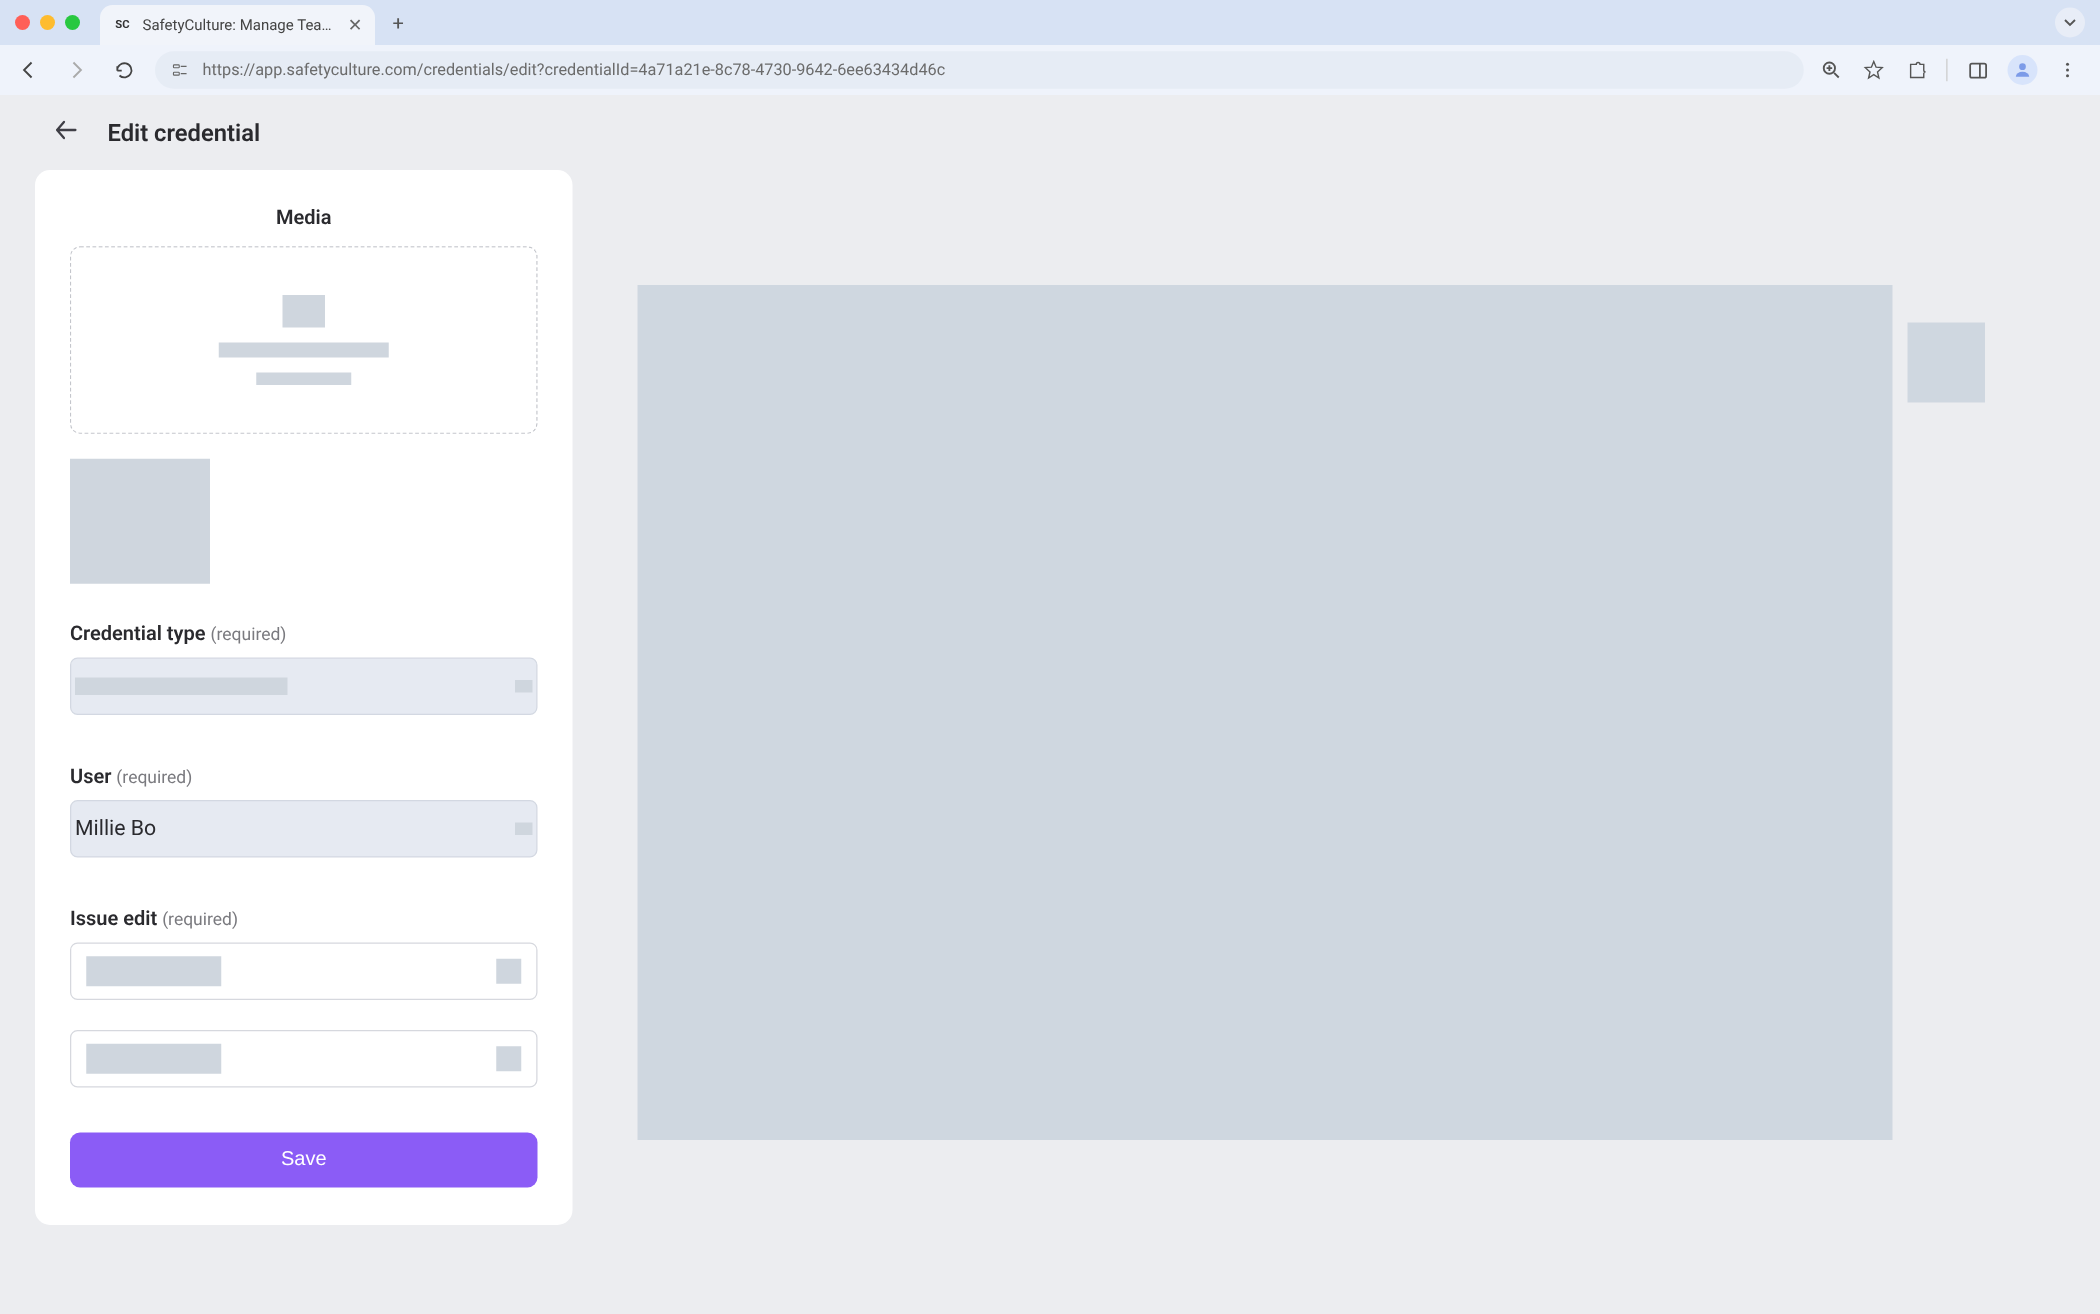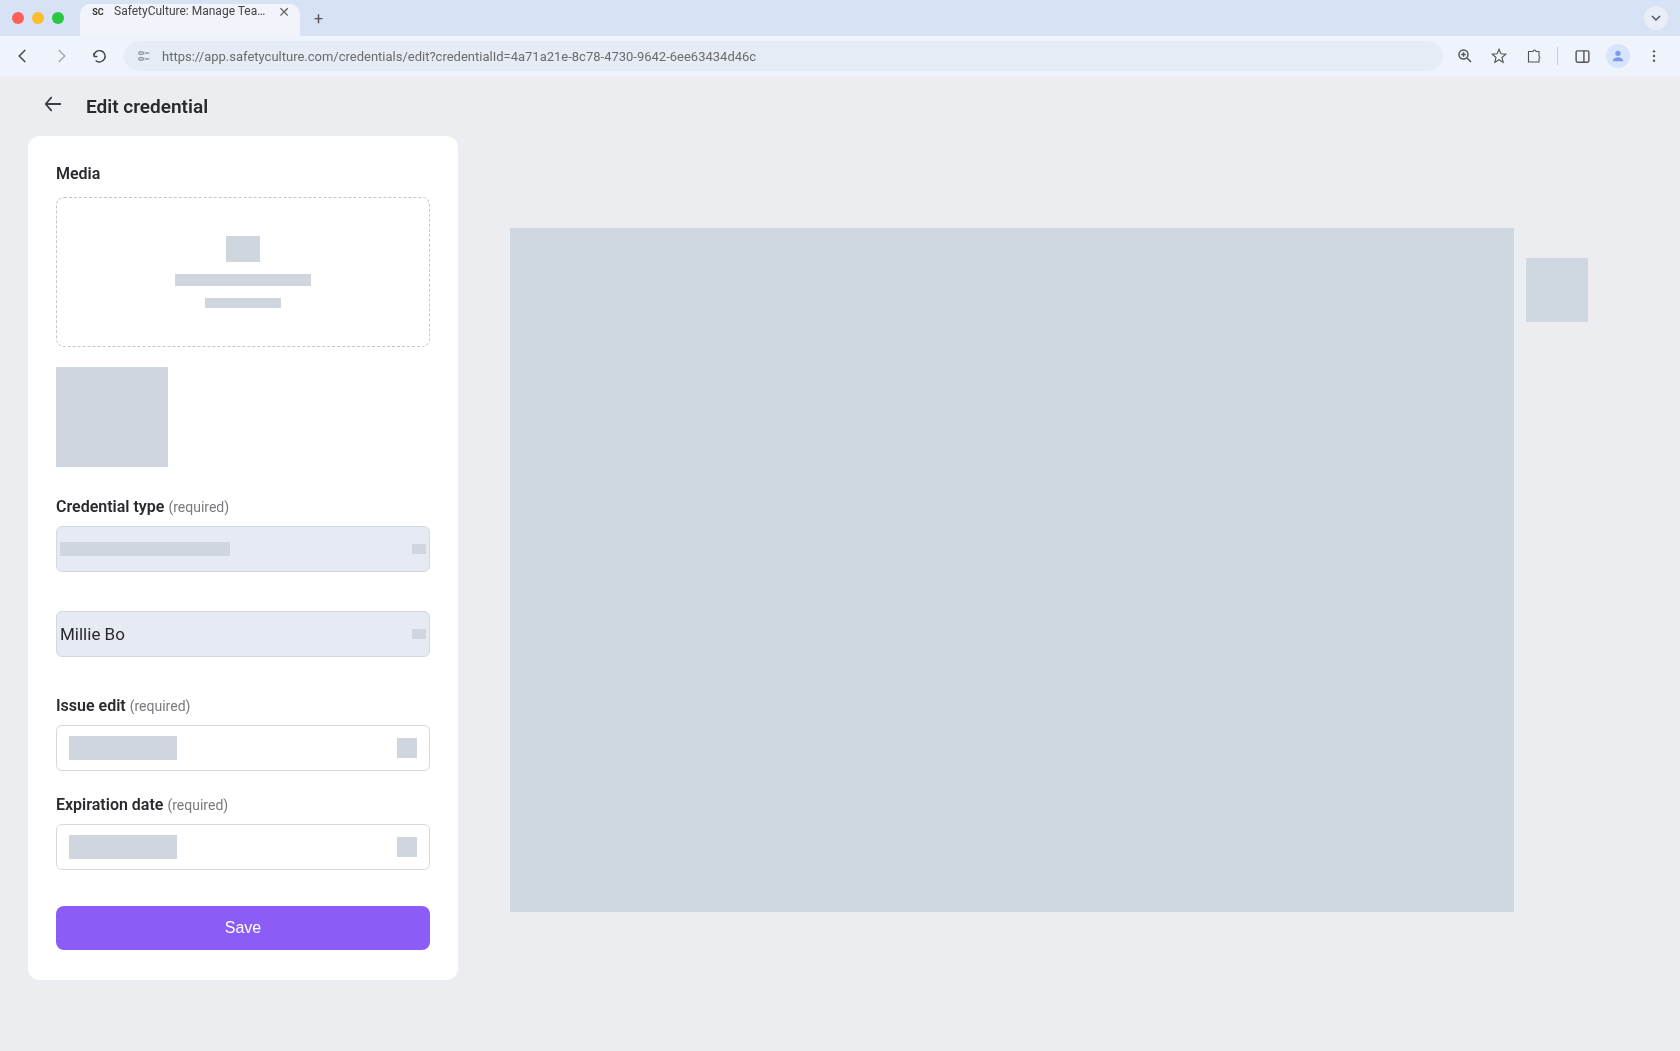--- a/index.html
+++ b/index.html
@@ -38,20 +38,21 @@
       border-radius: 50%;
     }
     .win-close { background: #ff5f57; }
     .win-min { background: #febc2e; }
     .win-max { background: #28c840; }
     .tab {
       background: #f1f4fa;
       border-radius: 10px 10px 0 0;
       height: 32px;
       display: flex;
+      align-items: center;
       padding: 0 10px;
       gap: 8px;
       width: 220px;
       margin-top: 4px;
     }
     .tab-favicon {
       width: 16px;
       height: 16px;
       display: flex;
       align-items: center;
@@ -205,20 +206,21 @@
       padding: 28px 28px 30px 28px;
       display: flex;
       flex-direction: column;
     }
 
     .section-label {
       font-size: 16px;
       font-weight: 600;
       color: #2a2a2e;
       margin-bottom: 14px;
+      text-align: center;
     }
 
     .media-dropzone {
       border: 1px dashed #c4c6cc;
       border-radius: 8px;
       height: 150px;
       display: flex;
       flex-direction: column;
       align-items: center;
       justify-content: center;
@@ -447,38 +449,38 @@
 
       <div class="field-label">
         <span>Credential type</span>
         <span class="req">(required)</span>
       </div>
       <div class="select-field">
         <div class="select-skel"></div>
         <div class="select-caret"></div>
       </div>
 
+      <div class="field-label">
+        <span>User</span>
+        <span class="req">(required)</span>
+      </div>
       <div class="select-field">
         <span class="select-value">Millie Bo</span>
         <div class="select-caret"></div>
       </div>
 
       <div class="field-label">
         <span>Issue edit</span>
         <span class="req">(required)</span>
       </div>
       <div class="input-field">
         <div class="input-skel"></div>
         <div class="input-icon"></div>
       </div>
 
-      <div class="field-label">
-        <span>Expiration date</span>
-        <span class="req">(required)</span>
-      </div>
       <div class="input-field">
         <div class="input-skel"></div>
         <div class="input-icon"></div>
       </div>
 
       <button class="save-btn">Save</button>
     </div>
 
     <div class="preview-area">
       <div class="preview-large"></div>

